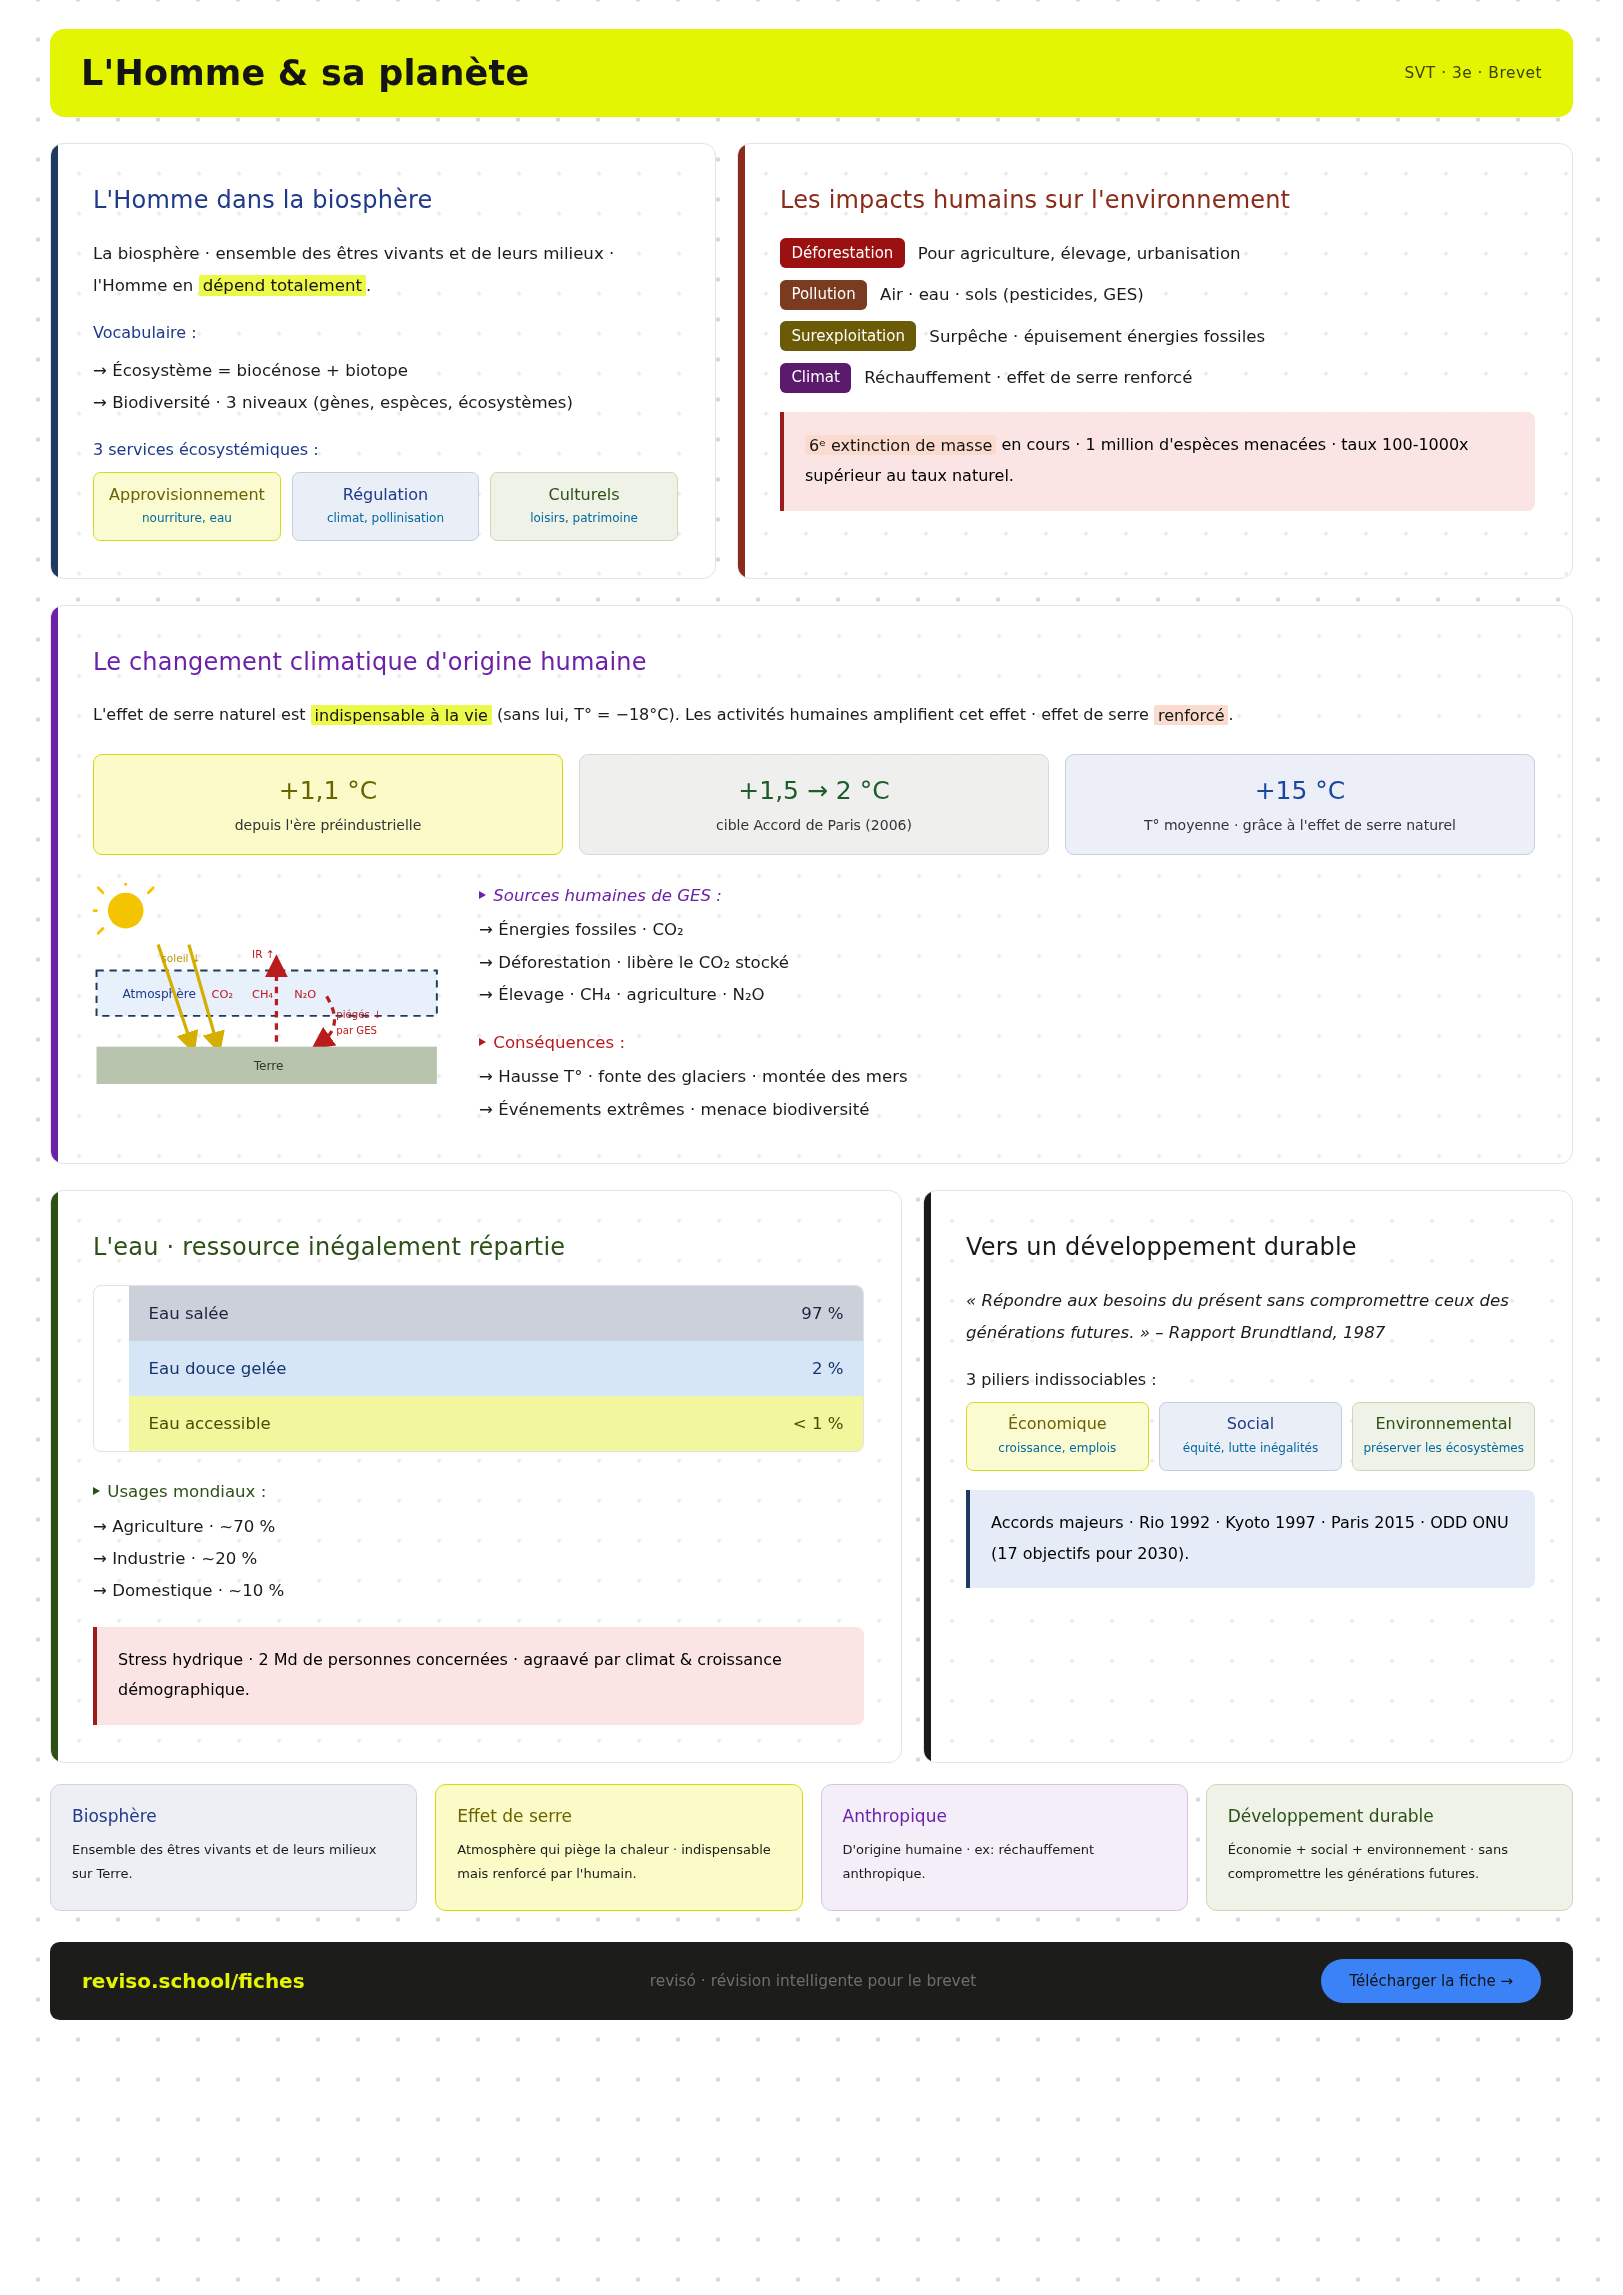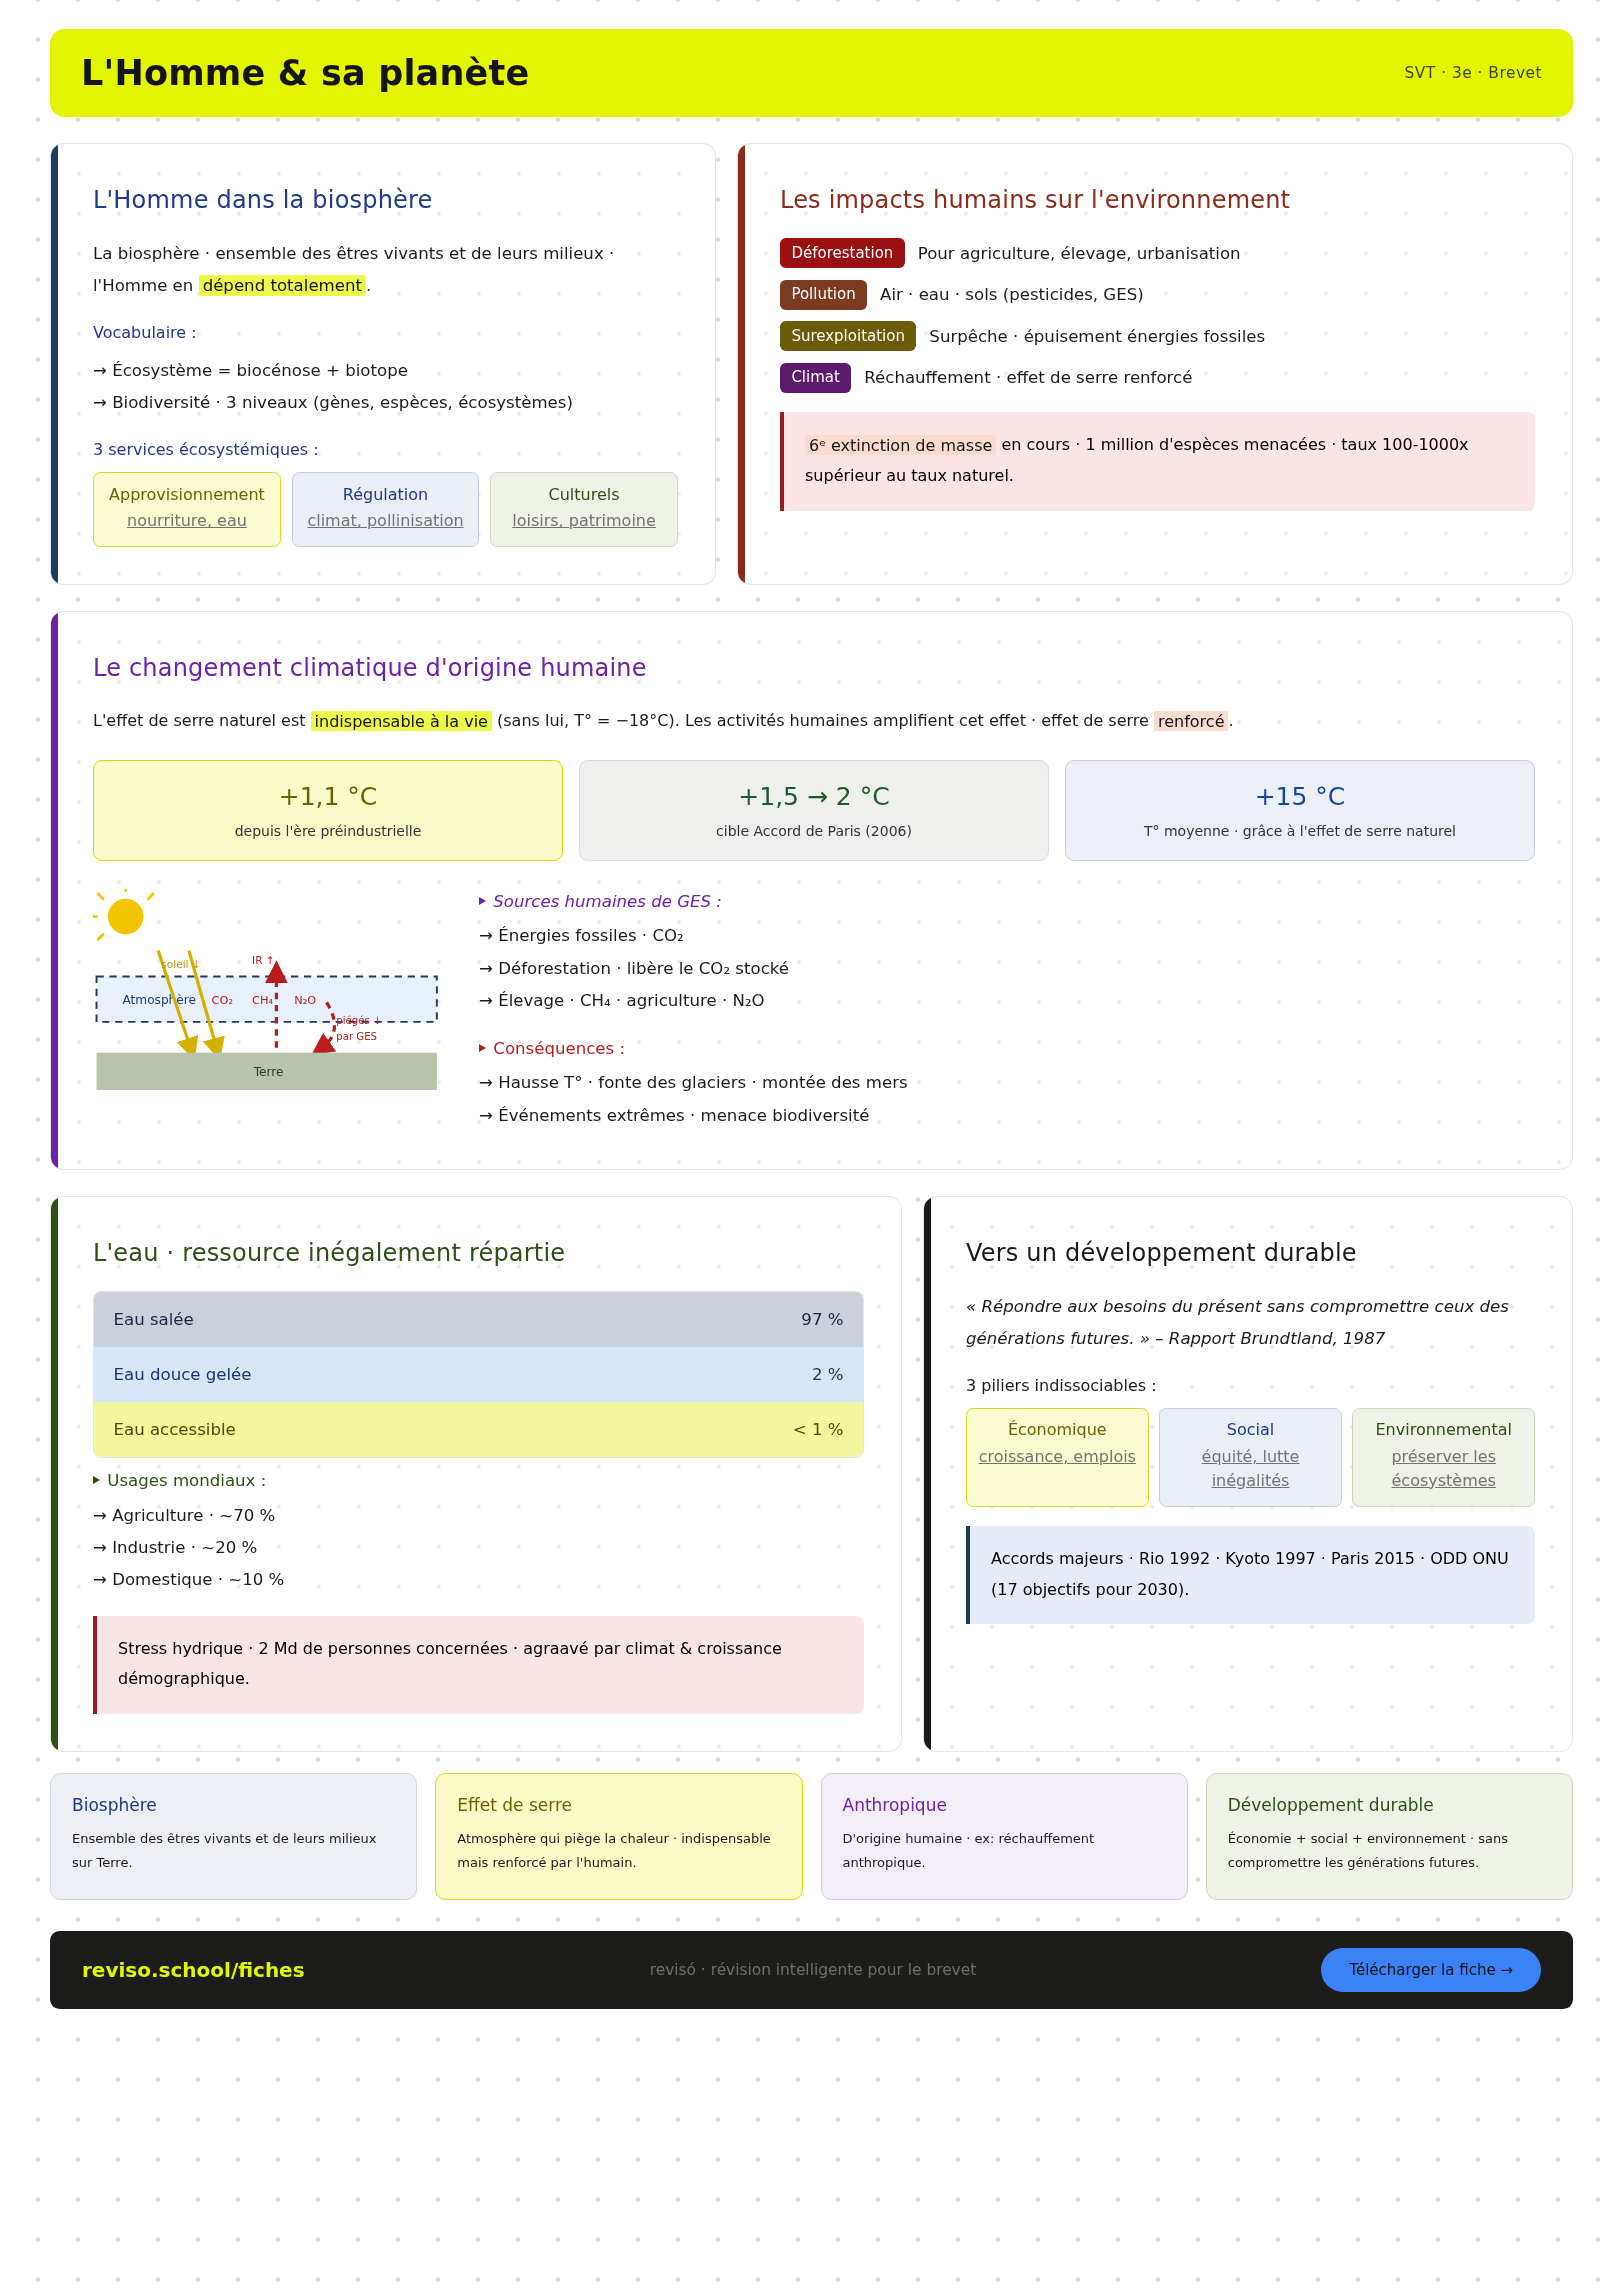--- a/index.html
+++ b/index.html
@@ -98,21 +98,21 @@
 
   .mini-row { display: flex; gap: 10.6px; margin-top: 11.4px; }
   .mini-box {
     flex: 1;
     border-radius: 7.3px;
     padding: 11.4px 6.5px 13px;
     text-align: center;
     border: 1.2px solid;
   }
   .mini-box .mb-t { font-size: 16px; display: block; margin-bottom: 5.7px; }
-  .mini-box .mb-s { font-size: 16px; color: #737373; display: block; line-height: 1.5; text-decoration: underline; }
+  .mini-box .mb-s { font-size: 12px; color: #0369a1; display: block; line-height: 1.5; }
   .mb-yellow { background: #fafbd0; border-color: #d4d921; }
   .mb-yellow .mb-t { color: #6b6200; }
   .mb-blue { background: #eaeef6; border-color: #c3cde0; }
   .mb-blue .mb-t { color: #1e3a8a; }
   .mb-green { background: #eff2e6; border-color: #ccd6b8; }
   .mb-green .mb-t { color: #2d5016; }
 
   
   .impact-row { display: flex; align-items: center; gap: 13px; margin-bottom: 11.4px; }
   .badge {
@@ -171,21 +171,21 @@
   .lh-purple { color: #6b21a8; font-style: italic; }
   .lh-red { color: #b91c1c; }
   .lh-green { color: #2d5016; }
 
   
   .wbar {
     display: flex; justify-content: space-between; align-items: center;
     padding: 18px 19.5px;
     font-size: 16.6px;
   }
-  .wbars { border-radius: 8px; overflow: hidden; border: 1.2px solid #e0e2e8; margin-bottom: 13px; }
+  .wbars { border-radius: 8px; overflow: hidden; border: 1.2px solid #e0e2e8; margin-bottom: 30px; padding-left: 35px; }
   .wb-gray { background: #ccd0da; color: #1b2540; }
   .wb-blue { background: #d6e6f7; color: #17356e; }
   .wb-yellow { background: #f2f79d; color: #4d4a06; }
 
   
   .gloss-row { display: flex; gap: 18px; margin-top: 21px; }
   .gloss {
     flex: 1;
     border-radius: 10.6px;
     border: 1.2px solid;

